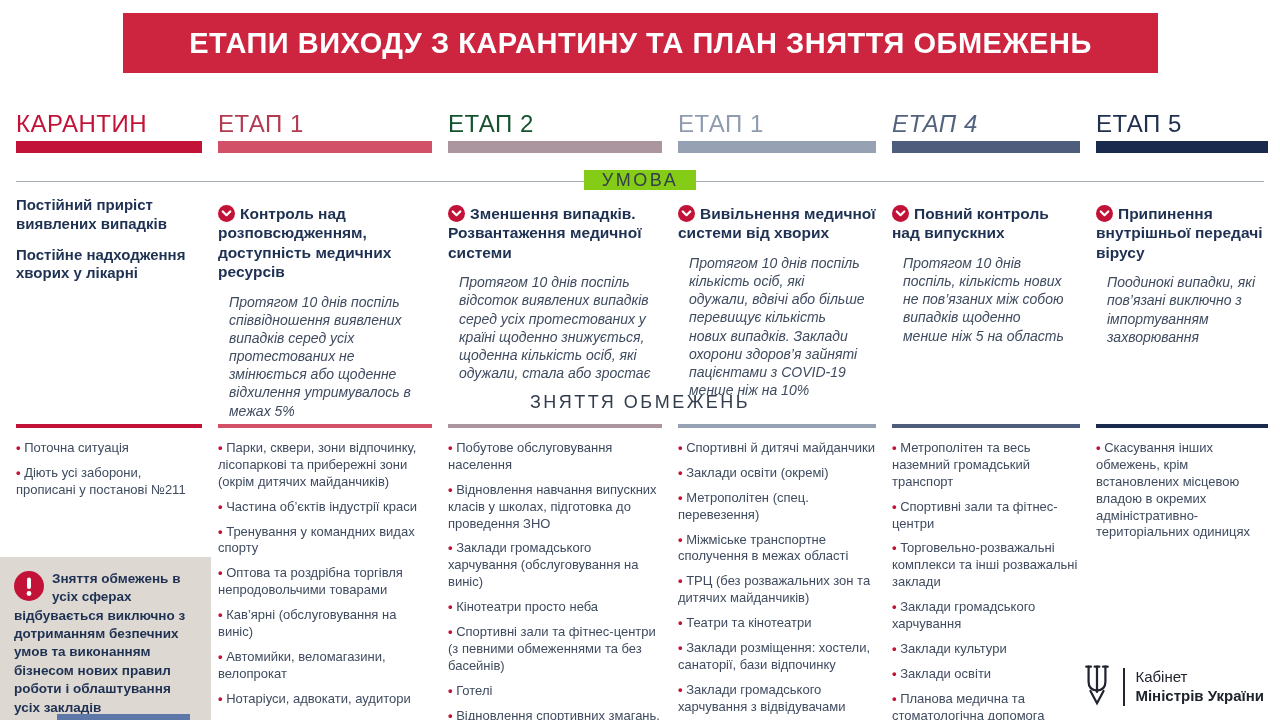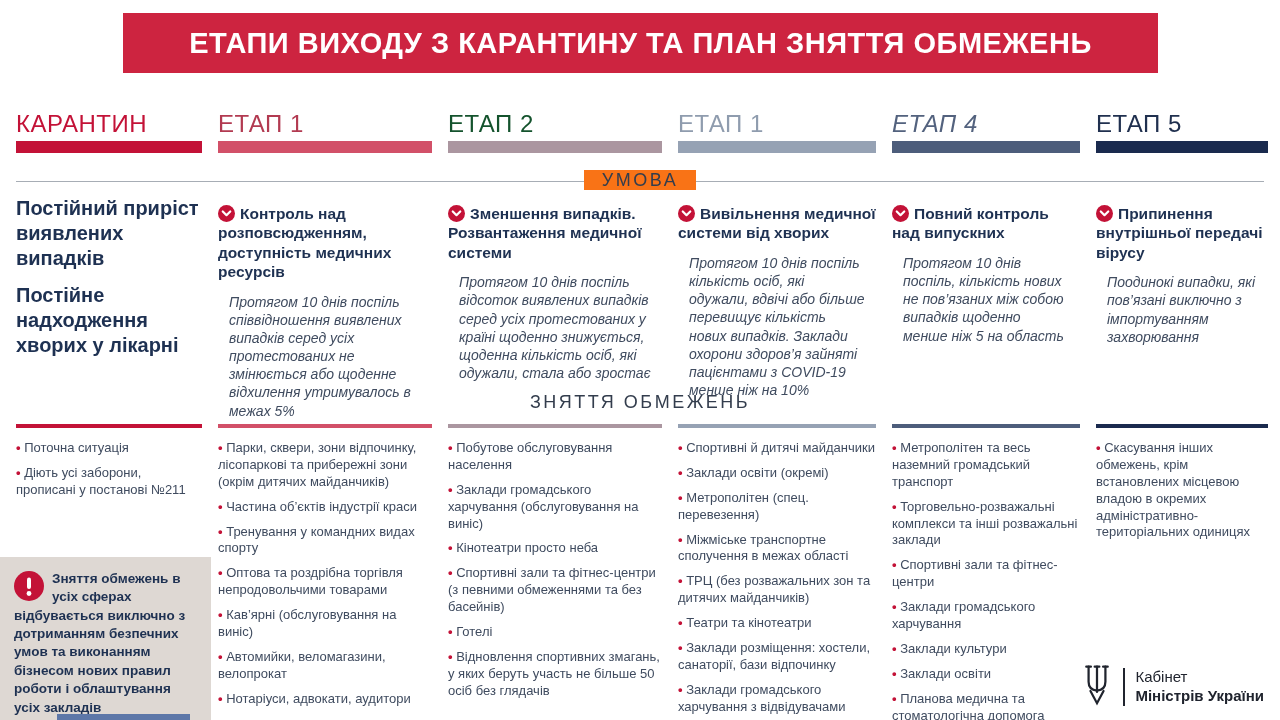--- a/index.html
+++ b/index.html
@@ -20,26 +20,26 @@
   .row-stage-bars{top:141px;}
   .stage-bar{height:12px;}
   .row-relief-bars{top:424px;}
   .relief-bar{height:4px;}
 
   
   .umova-line{position:absolute;left:16px;right:16px;top:181px;height:1px;background:var(--divider_line);}
   .section-label{position:absolute;left:0;width:1280px;text-align:center;
                  font-size:18px;letter-spacing:2.5px;color:var(--section_label);}
   .umova-label{top:170px;}
-  .umova-label span{background:#f97316;padding:0 18px;}
+  .umova-label span{background:#84cc16;padding:0 18px;}
   .relief-label{top:392px;}
 
   
   .row-conditions{top:196px;}
-  .cond-bold{margin:0 0 12px 0;font-weight:bold;font-size:20px;line-height:1.25;color:var(--heading_navy);}
+  .cond-bold{margin:0 0 12px 0;font-weight:bold;font-size:15px;line-height:1.25;color:var(--heading_navy);}
   .cond-head{display:block;font-weight:bold;font-size:15.5px;line-height:1.25;color:var(--heading_navy);margin:8px 0 7px 0;}
   .cond-icon{display:inline-block;width:17px;height:17px;vertical-align:-3px;margin-right:5px;}
   .cond-body{margin:11px;font-size:14px;line-height:1.3;color:var(--body_text);font-style:italic;}
 
   
   .row-lists{top:440px;}
   ul.rlist{list-style:none;margin:0;padding:0;font-size:13px;line-height:1.3;color:var(--body_text);}
   ul.rlist li{margin:0 0 8px 0;}
   ul.rlist .bullet{color:var(--bullet);font-weight:bold;}
 
@@ -177,40 +177,41 @@
         <li><span class="bullet">• </span>Парки, сквери, зони відпочинку, лісопаркові та прибережні зони (окрім дитячих майданчиків)</li>
         <li><span class="bullet">• </span>Частина об’єктів індустрії краси</li>
         <li><span class="bullet">• </span>Тренування у командних видах спорту</li>
         <li><span class="bullet">• </span>Оптова та роздрібна торгівля непродовольчими товарами</li>
         <li><span class="bullet">• </span>Кав’ярні (обслуговування на виніс)</li>
         <li><span class="bullet">• </span>Автомийки, веломагазини, велопрокат</li>
         <li><span class="bullet">• </span>Нотаріуси, адвокати, аудитори</li>
       </ul>
     <ul class="rlist">
         <li><span class="bullet">• </span>Побутове обслуговування населення</li>
+        <li><span class="bullet">• </span>Відновлення навчання випускних класів у школах, підготовка до проведення ЗНО</li>
         <li><span class="bullet">• </span>Заклади громадського харчування (обслуговування на виніс)</li>
         <li><span class="bullet">• </span>Кінотеатри просто неба</li>
         <li><span class="bullet">• </span>Спортивні зали та фітнес-центри (з певними обмеженнями та без басейнів)</li>
         <li><span class="bullet">• </span>Готелі</li>
         <li><span class="bullet">• </span>Відновлення спортивних змагань, у яких беруть участь не більше 50 осіб без глядачів</li>
       </ul>
     <ul class="rlist">
         <li><span class="bullet">• </span>Спортивні й дитячі майданчики</li>
         <li><span class="bullet">• </span>Заклади освіти (окремі)</li>
         <li><span class="bullet">• </span>Метрополітен (спец. перевезення)</li>
         <li><span class="bullet">• </span>Міжміське транспортне сполучення в межах області</li>
         <li><span class="bullet">• </span>ТРЦ (без розважальних зон та дитячих майданчиків)</li>
         <li><span class="bullet">• </span>Театри та кінотеатри</li>
         <li><span class="bullet">• </span>Заклади розміщення: хостели, санаторії, бази відпочинку</li>
         <li><span class="bullet">• </span>Заклади громадського харчування з відвідувачами</li>
       </ul>
     <ul class="rlist">
         <li><span class="bullet">• </span>Метрополітен та весь наземний громадський транспорт</li>
+        <li><span class="bullet">• </span>Спортивні зали та фітнес-центри</li>
         <li><span class="bullet">• </span>Торговельно-розважальні комплекси та інші розважальні заклади</li>
-        <li><span class="bullet">• </span>Спортивні зали та фітнес-центри</li>
         <li><span class="bullet">• </span>Заклади громадського харчування</li>
         <li><span class="bullet">• </span>Заклади культури</li>
         <li><span class="bullet">• </span>Заклади освіти</li>
         <li><span class="bullet">• </span>Планова медична та стоматологічна допомога</li>
       </ul>
     <ul class="rlist">
         <li><span class="bullet">• </span>Скасування інших обмежень, крім встановлених місцевою владою в окремих адміністративно-територіальних одиницях</li>
       </ul>
   </div>
 

